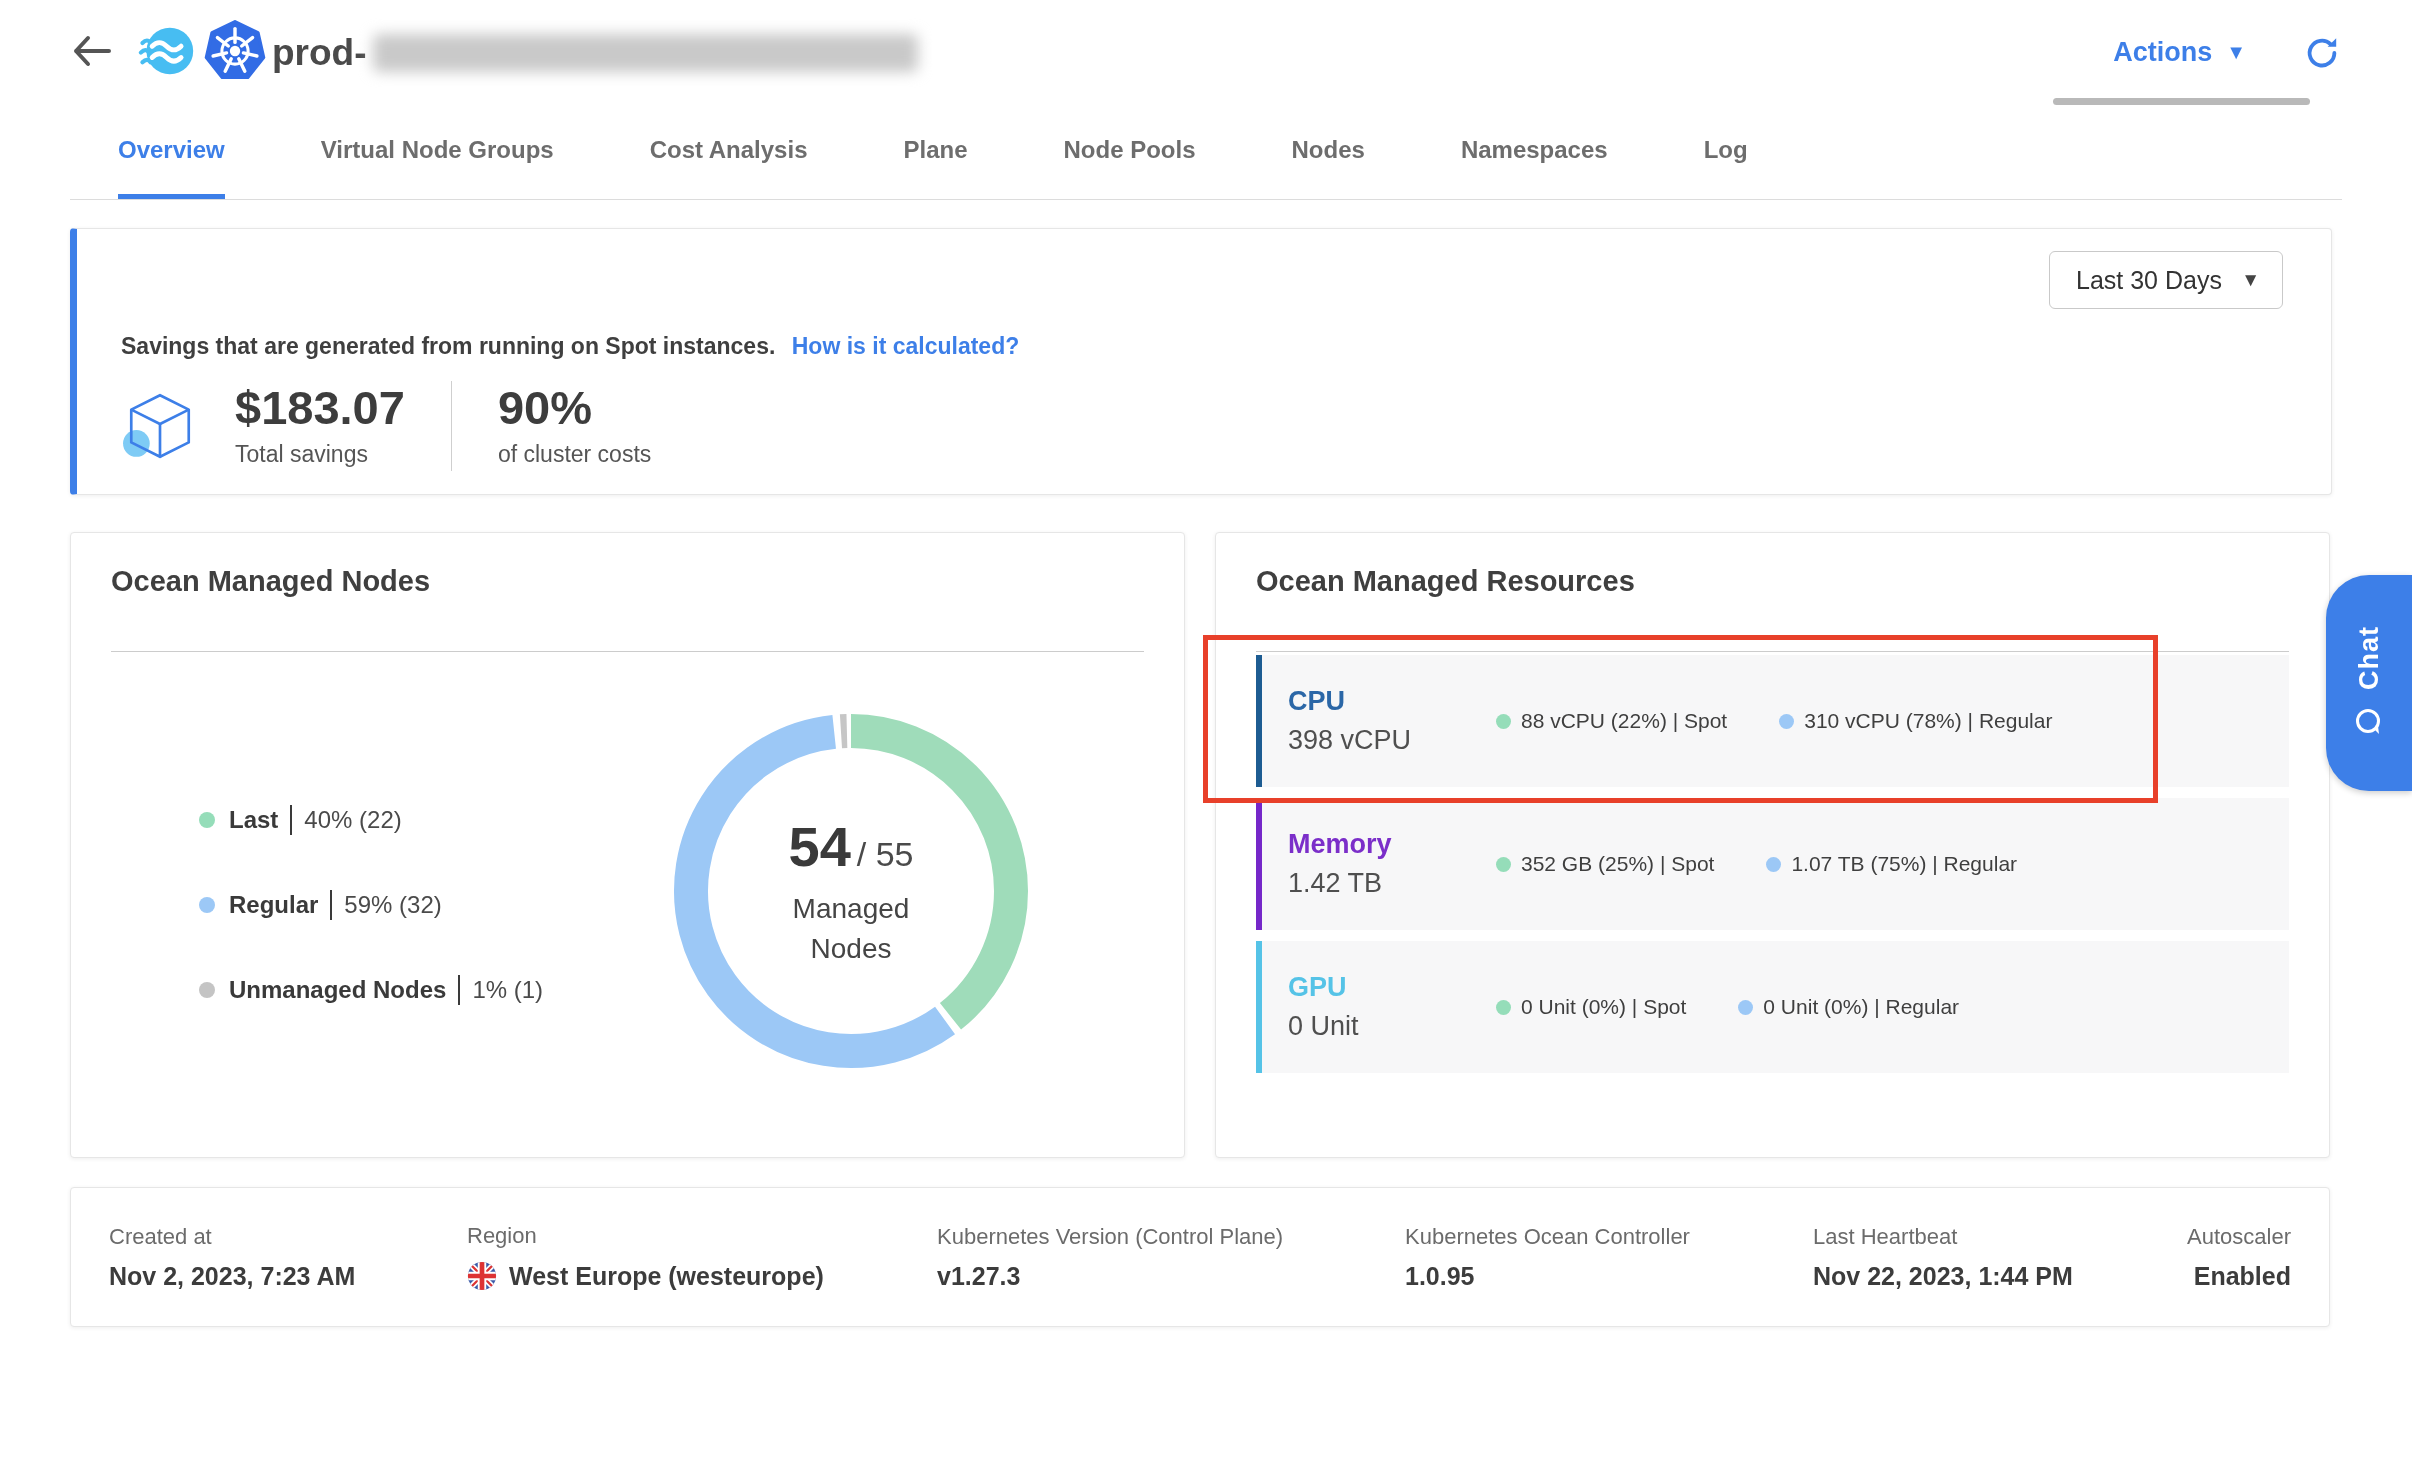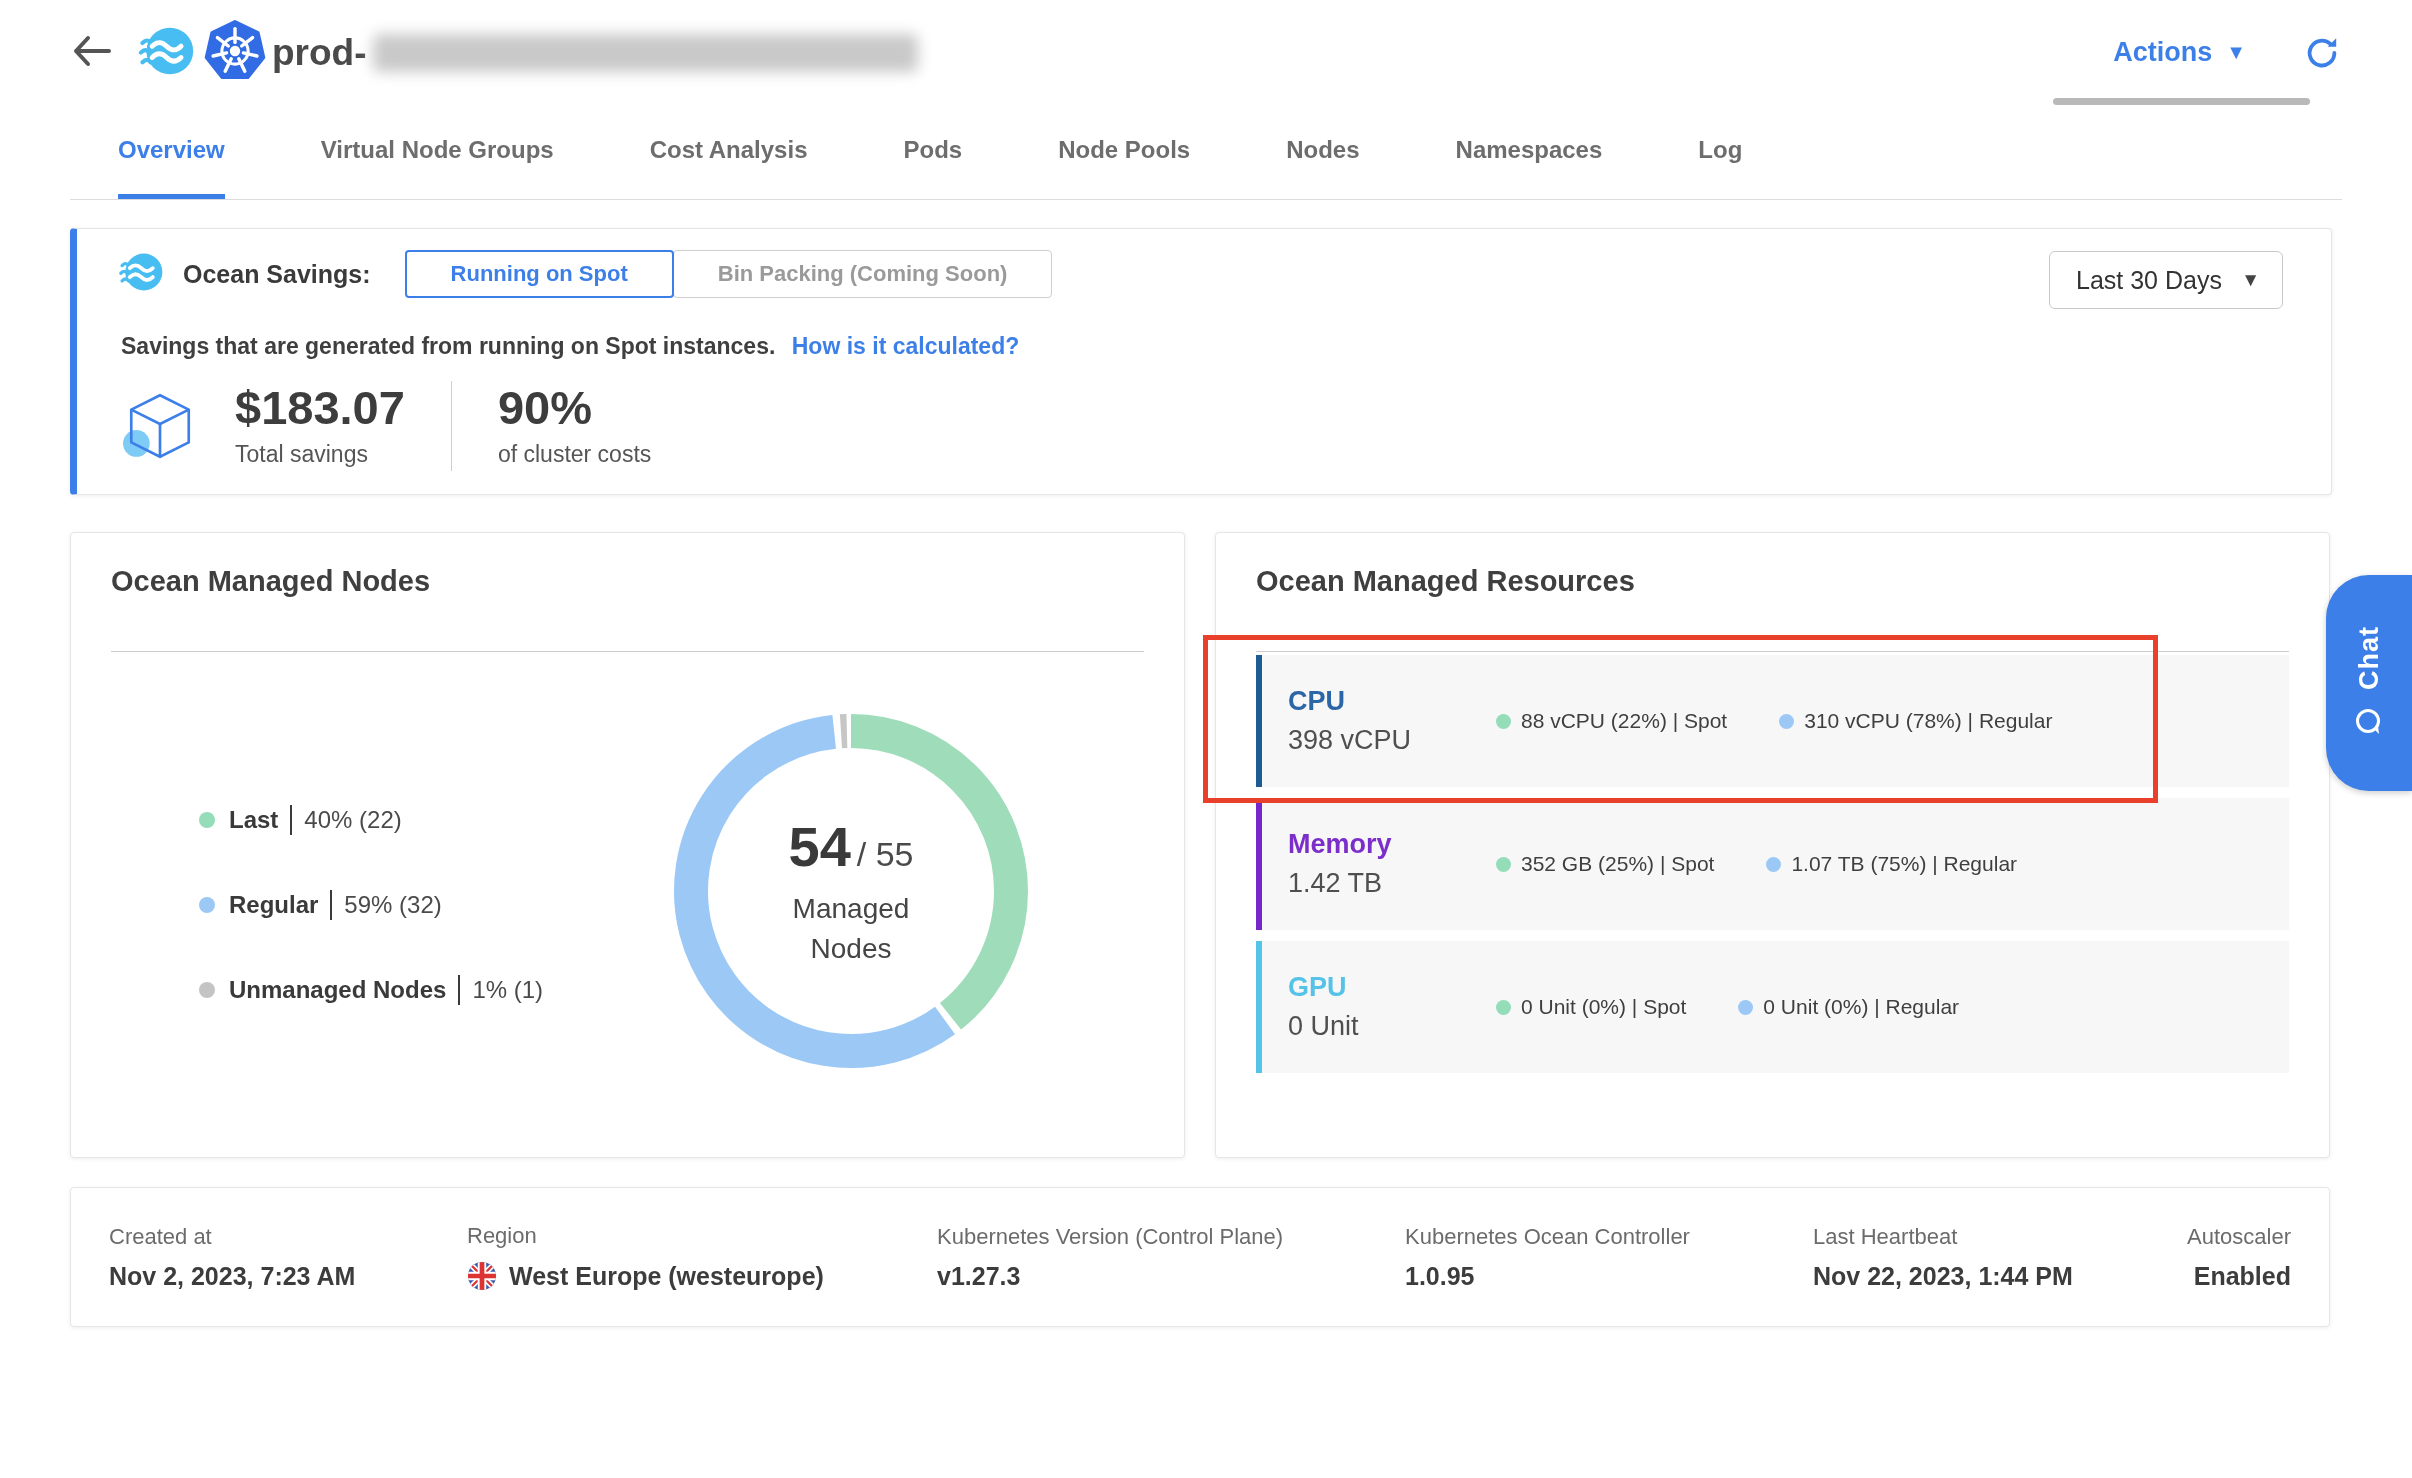--- a/index.html
+++ b/index.html
@@ -153,43 +153,28 @@
         </svg>
       </div>
     </div>
   </div>
   <div class="scrollbar-thumb"></div>
 
   <div class="tabbar">
     <div class="tab active">Overview</div>
     <div class="tab">Virtual Node Groups</div>
     <div class="tab">Cost Analysis</div>
-    <div class="tab">Pods</div>
+    <div class="tab">Plane</div>
     <div class="tab">Node Pools</div>
     <div class="tab">Nodes</div>
     <div class="tab">Namespaces</div>
     <div class="tab">Log</div>
   </div>
 
   <div class="card savings-card">
-    <div class="savings-row1">
-      <span>
-        <svg width="46" height="46" viewBox="0 0 36 36">
-          <path d="M4 13 q3 -3 5 0 M3 19 q3 -3 5 0 M4 25 q3 -3 5 0" stroke="#47bdf2" stroke-width="2.6" fill="none" stroke-linecap="round"></path>
-          <circle cx="21" cy="18" r="14.5" fill="#47bdf2"></circle>
-          <path d="M10 15 q4.5 -4.5 9 0 t9 0" stroke="#fff" stroke-width="3" fill="none" stroke-linecap="round"></path>
-          <path d="M10 22 q4.5 -4.5 9 0 t9 0" stroke="#fff" stroke-width="3" fill="none" stroke-linecap="round"></path>
-        </svg>
-      </span>
-      <span class="savings-label">Ocean Savings:</span>
-      <div class="toggle-group">
-        <div class="toggle-btn active">Running on Spot</div>
-        <div class="toggle-btn disabled">Bin Packing (Coming Soon)</div>
-      </div>
-    </div>
     <div class="period-select">
       <span>Last 30 Days</span>
       <span class="caret">▼</span>
     </div>
     <div class="savings-desc">
       <span>Savings that are generated from running on Spot instances.</span>
       <a>How is it calculated?</a>
     </div>
     <div class="savings-stats">
       <span style="margin-top:8px;">

